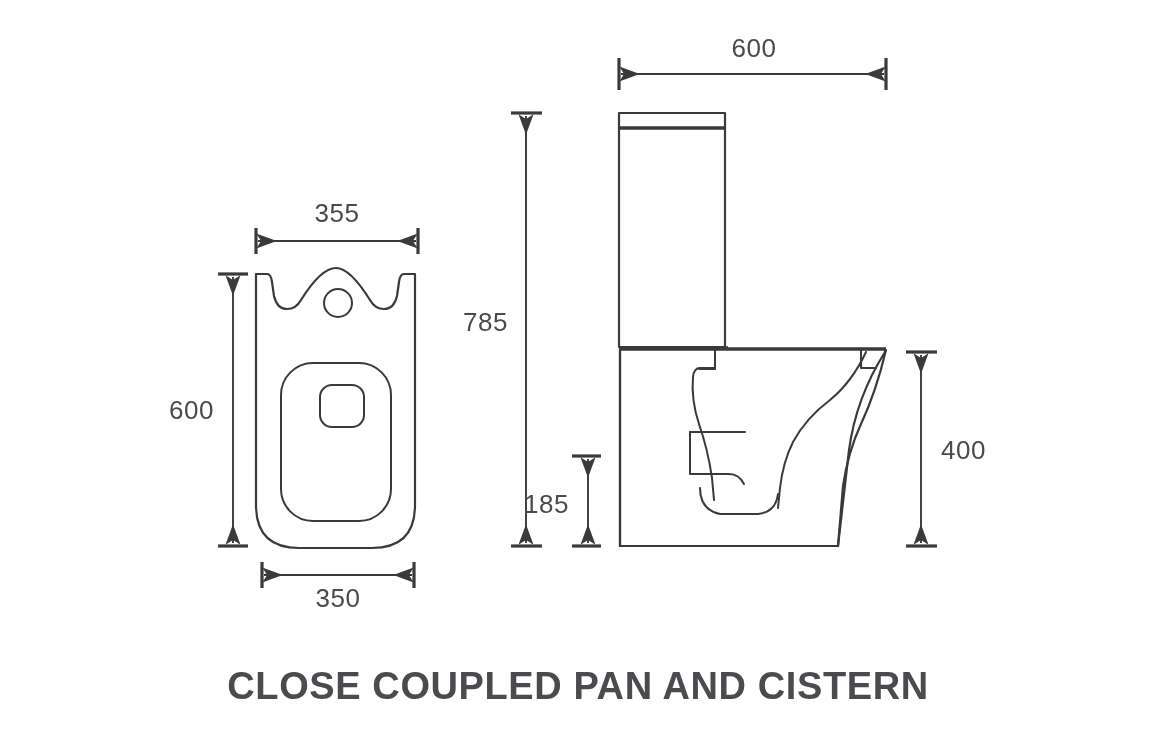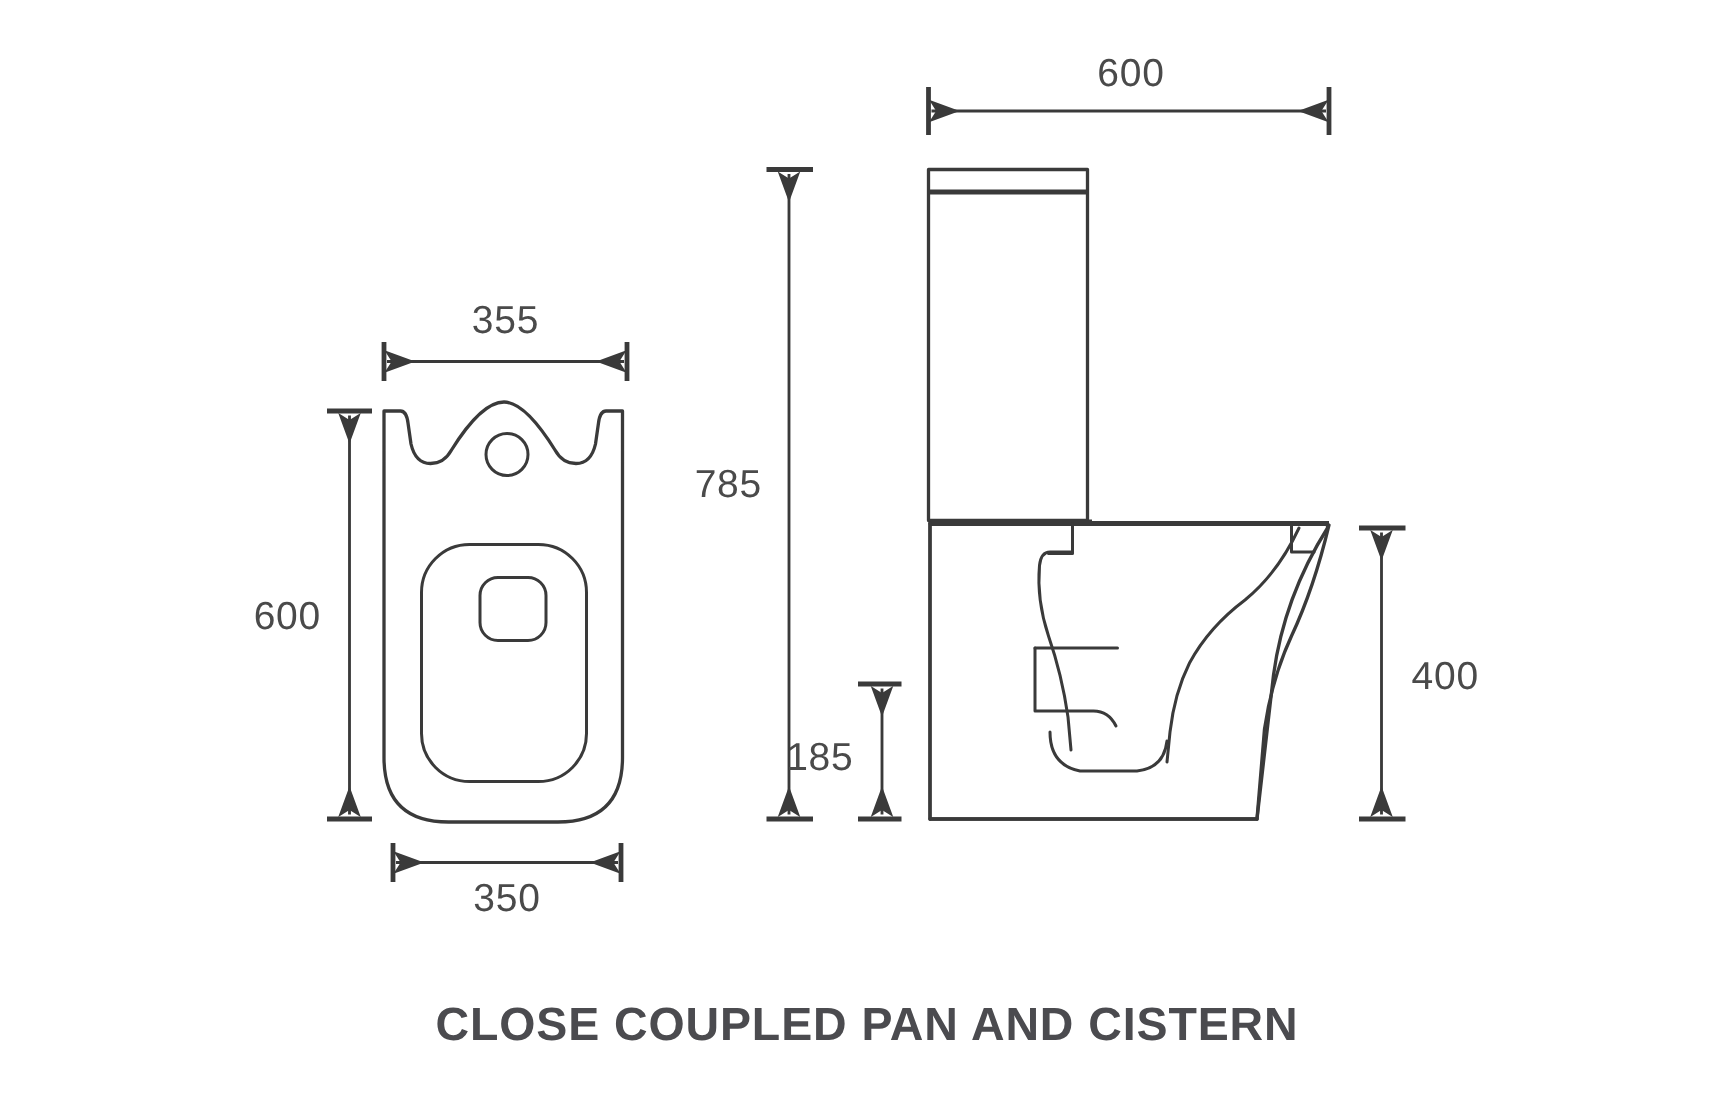--- a/index.html
+++ b/index.html
@@ -68,21 +68,21 @@
   .dimtext.endr  { text-anchor: end; }
   .dimtext.start { text-anchor: start; }
   
   #caption {
     position: absolute;
     left: 0;
     top: 665px;
     width: 1156px;
     text-align: center;
     font-family: "Liberation Sans", sans-serif;
-    font-size: 31px;
+    font-size: 38px;
     font-weight: bold;
     color: #4b4b4f;
     letter-spacing: 0.6px;
     white-space: nowrap;
   }
 </style>
 </head>
 <body>
 
 <div id="drawing-root">

